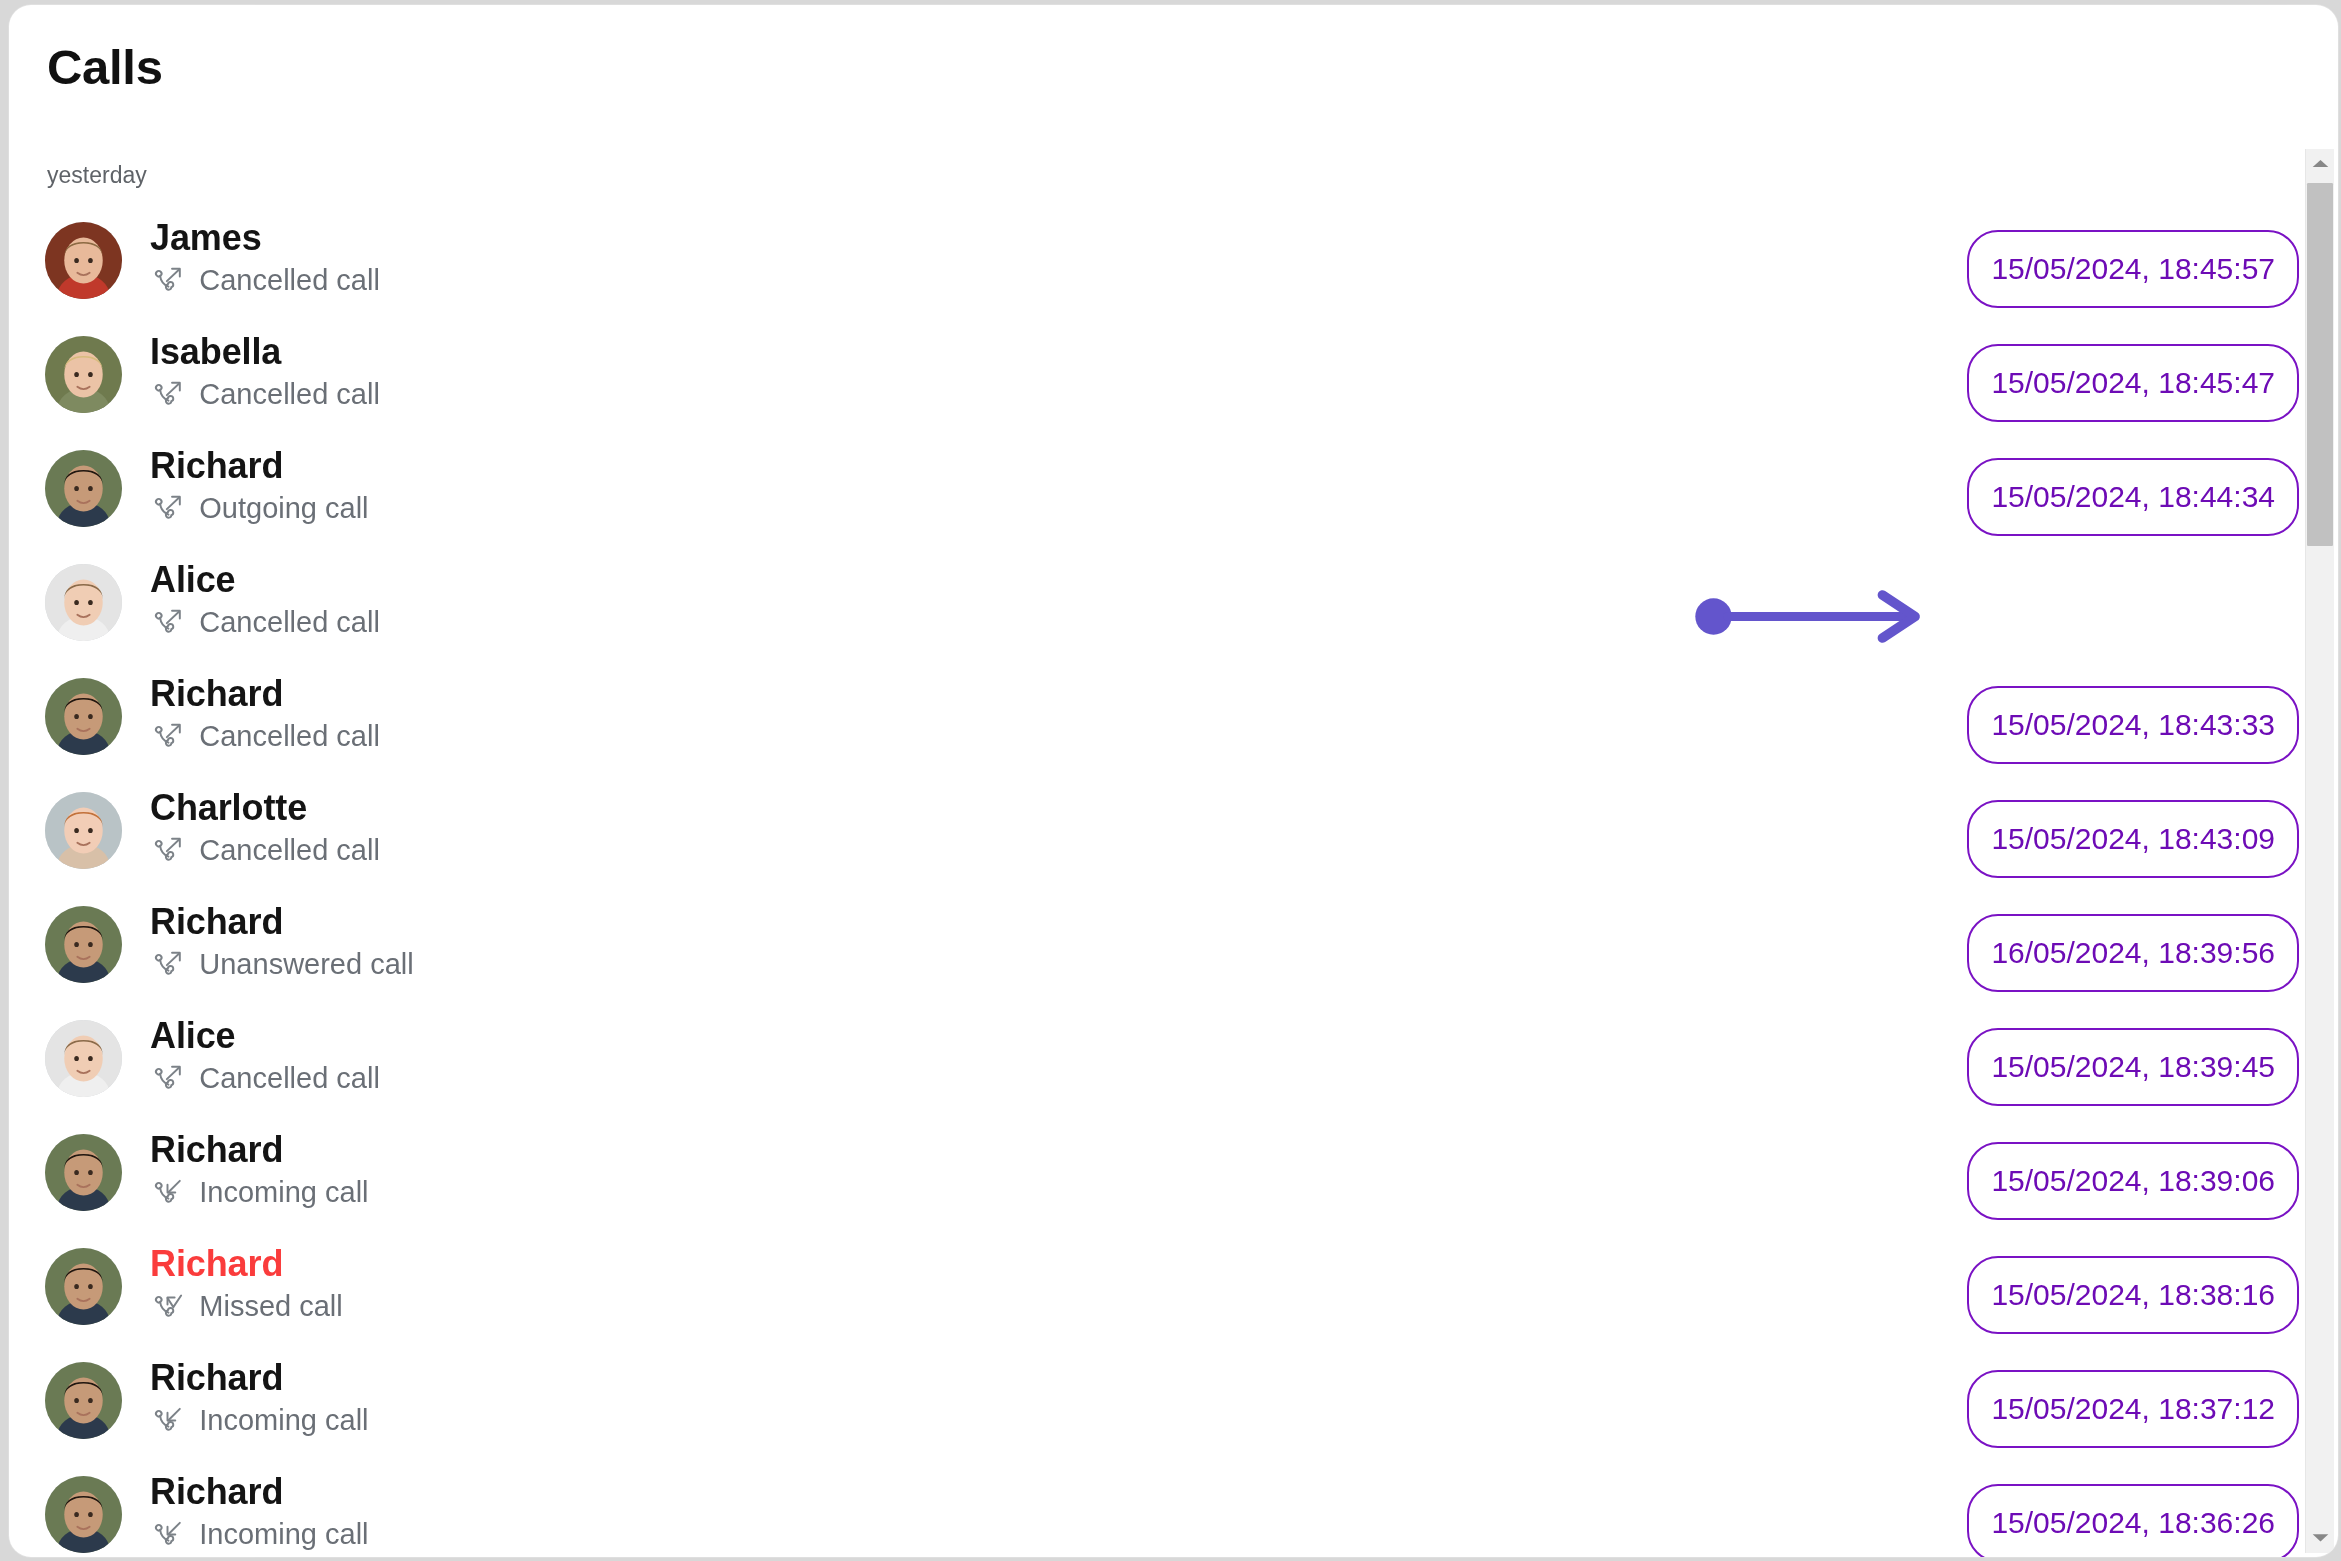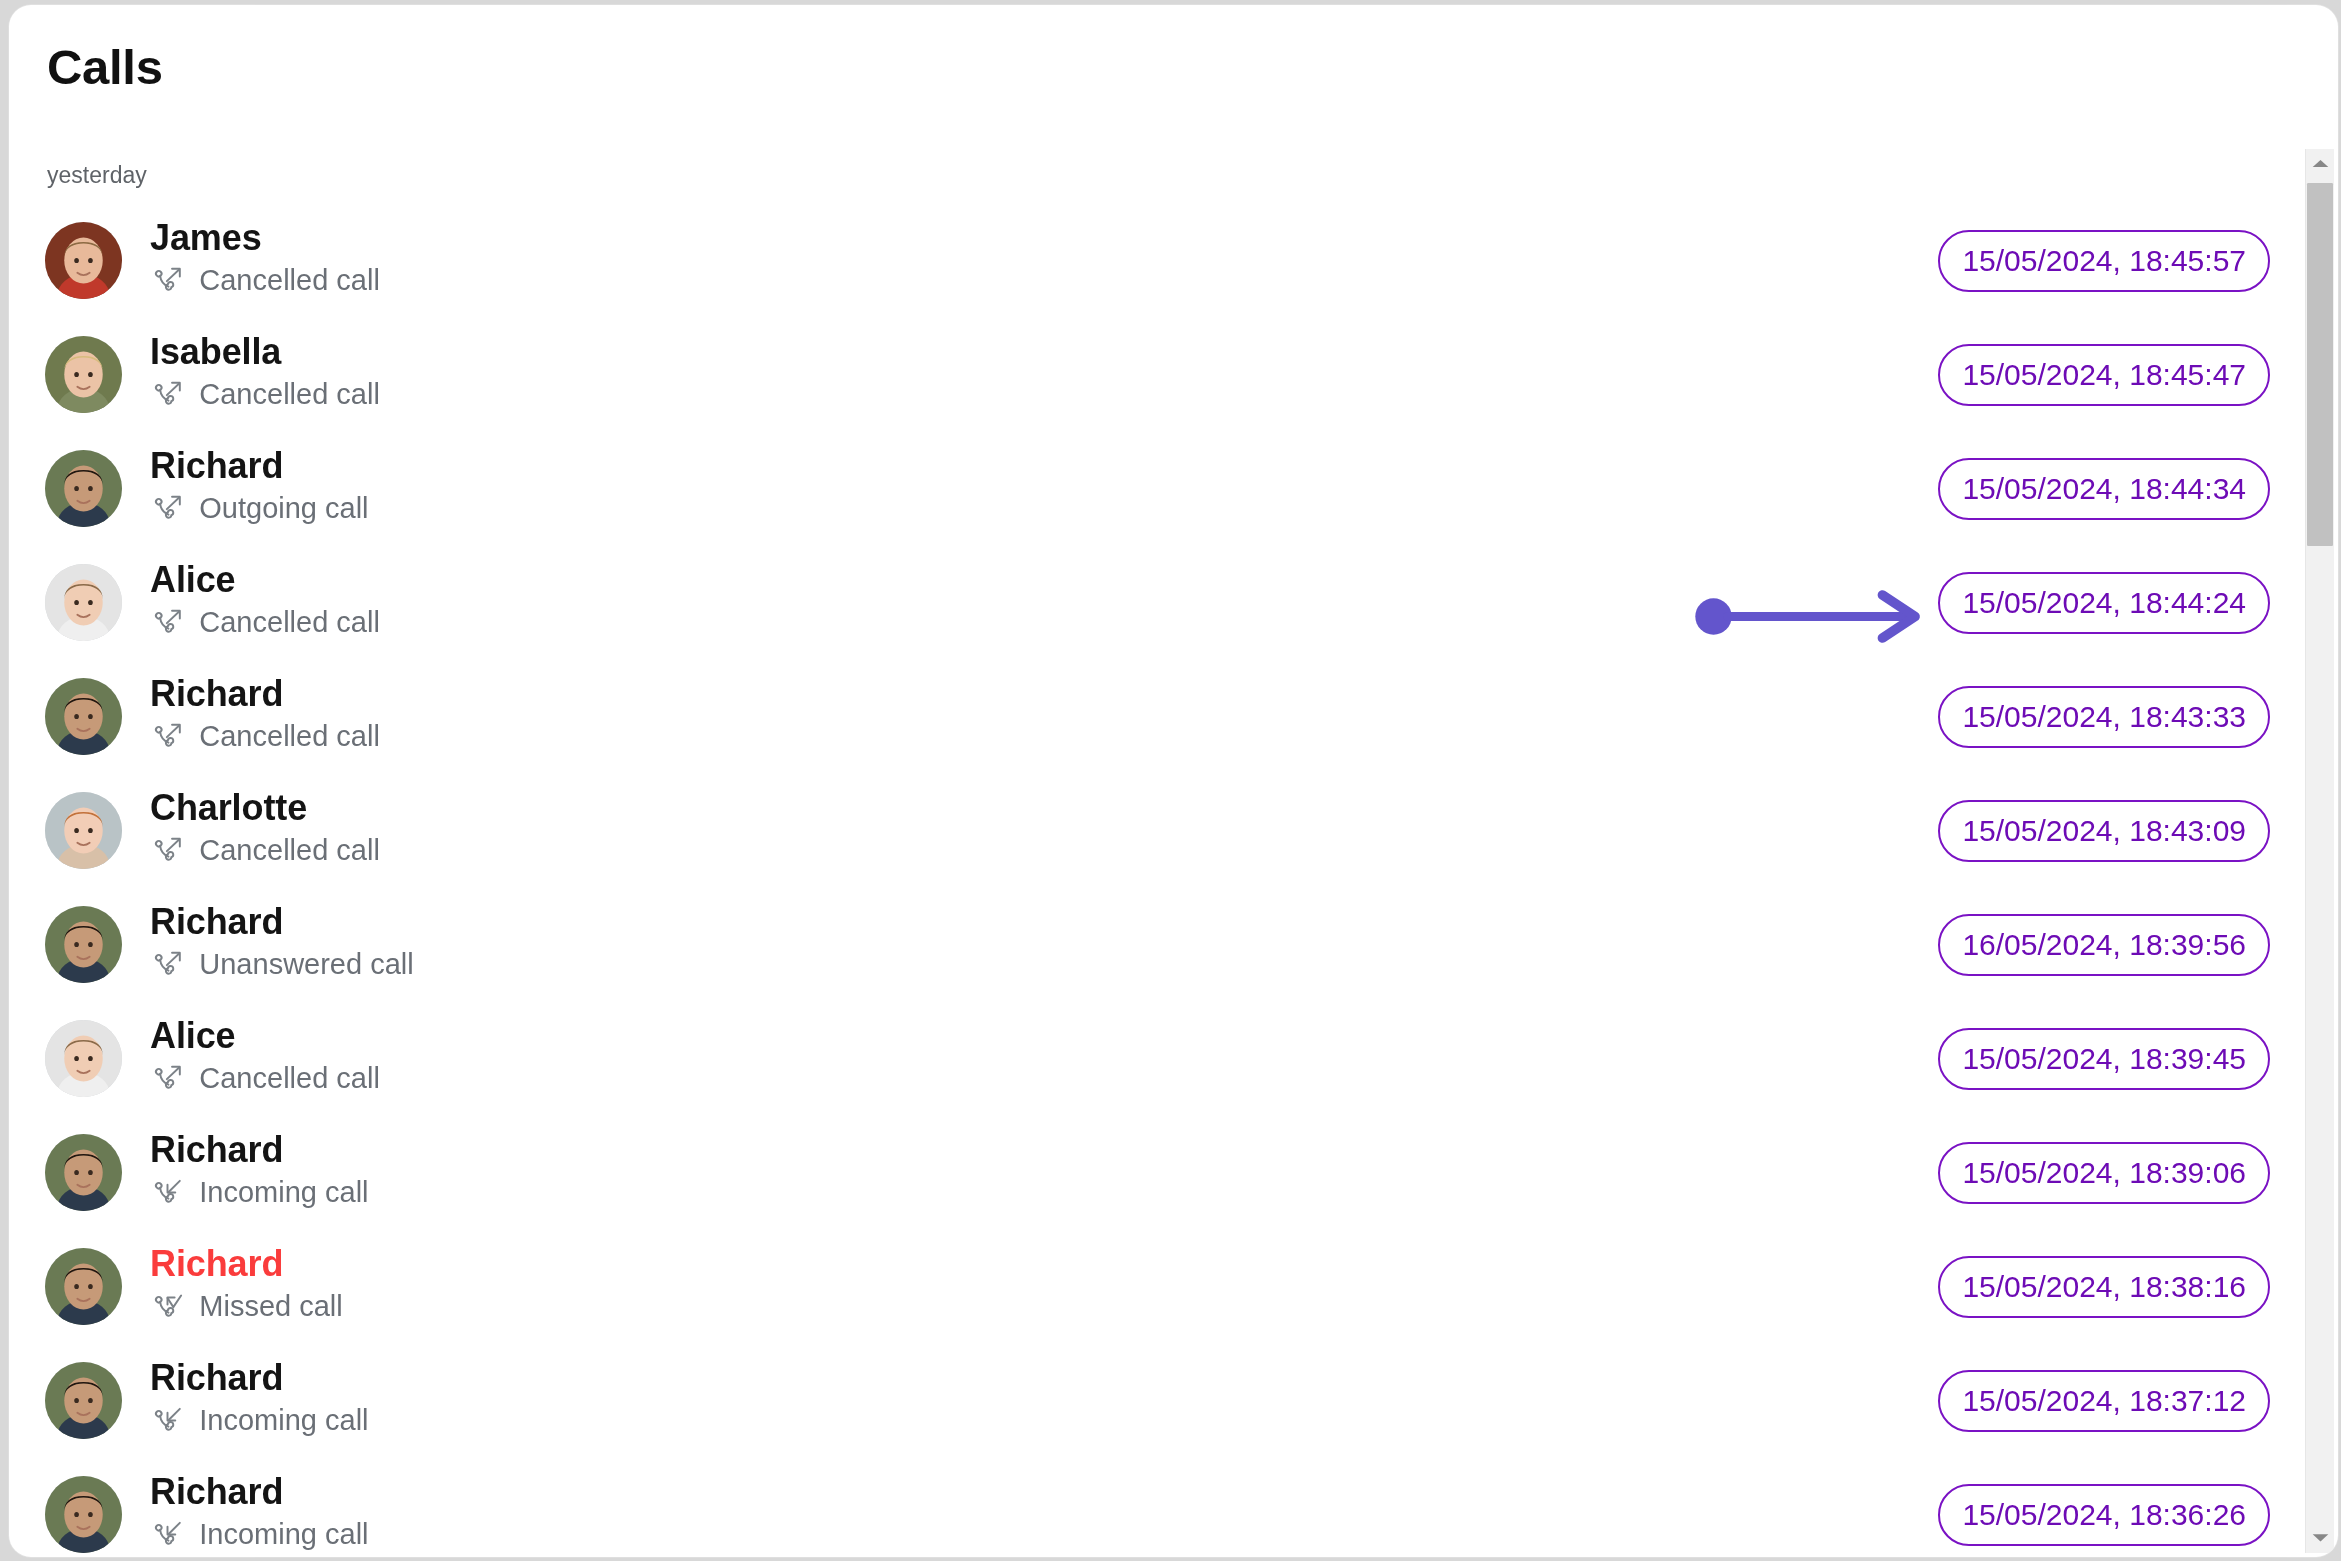--- a/index.html
+++ b/index.html
@@ -120,23 +120,23 @@
   .call-type-label {
     margin-left: 14.3px;
     font-size: 29px;
     color: #6a6f76;
     line-height: 1;
   }
 
   
   .timestamp-pill {
     position: absolute;
-    right: 68px;
+    right: 39px;
     top: 17px;
-    height: 62px;
+    height: 78px;
     display: flex;
     align-items: center;
     justify-content: center;
     padding: 0 22px;
     border: 2px solid #7a12c4;
     border-radius: 31px;
     background: #ffffff;
     font-size: 30px;
     color: #6d0bb5;
     white-space: nowrap;
@@ -311,21 +311,20 @@
                   <path d="M10.5 13.5 a4.2 4.2 0 1 0 6 6 l0 0 a4.2 4.2 0 1 0 -6 -6 Z" fill="none" stroke="#7c8288" stroke-width="3"></path>
                   <path d="M15.5 19.5 C16.5 28 21 33.5 28.5 36.5" fill="none" stroke="#7c8288" stroke-width="3" stroke-linecap="round"></path>
                   <path d="M27.5 33 a4.2 4.2 0 1 0 5.4 4.4 a4.2 4.2 0 1 0 -5.4 -4.4 Z" fill="none" stroke="#7c8288" stroke-width="3"></path>
                   <line x1="26" y1="28" x2="45" y2="10" stroke="#7c8288" stroke-width="3" stroke-linecap="round"></line>
                   <polyline points="34,9 46,9 46,21" fill="none" stroke="#7c8288" stroke-width="3" stroke-linecap="round" stroke-linejoin="round"></polyline>
                 </svg>
               </span>
               <span class="call-type-label">Cancelled call</span>
             </div>
           </div>
-          <div class="timestamp-pill">15/05/2024, 18:44:24</div>
         </div>
         <div class="call-row">
           <div class="avatar">
             <svg viewBox="0 0 100 100" xmlns="http://www.w3.org/2000/svg">
               <rect width="100" height="100" fill="#6a7a54"></rect>
               <ellipse cx="50" cy="96" rx="34" ry="28" fill="#2c3a4c"></ellipse>
               <ellipse cx="50" cy="50" rx="25" ry="30" fill="#c69a78"></ellipse>
               <path d="M25 46 C25 22 75 22 75 46 C75 34 68 26 50 26 C32 26 25 34 25 46 Z" fill="#20160f"></path>
               <ellipse cx="41" cy="50" rx="3" ry="3.4" fill="#3a2a20"></ellipse>
               <ellipse cx="59" cy="50" rx="3" ry="3.4" fill="#3a2a20"></ellipse>

